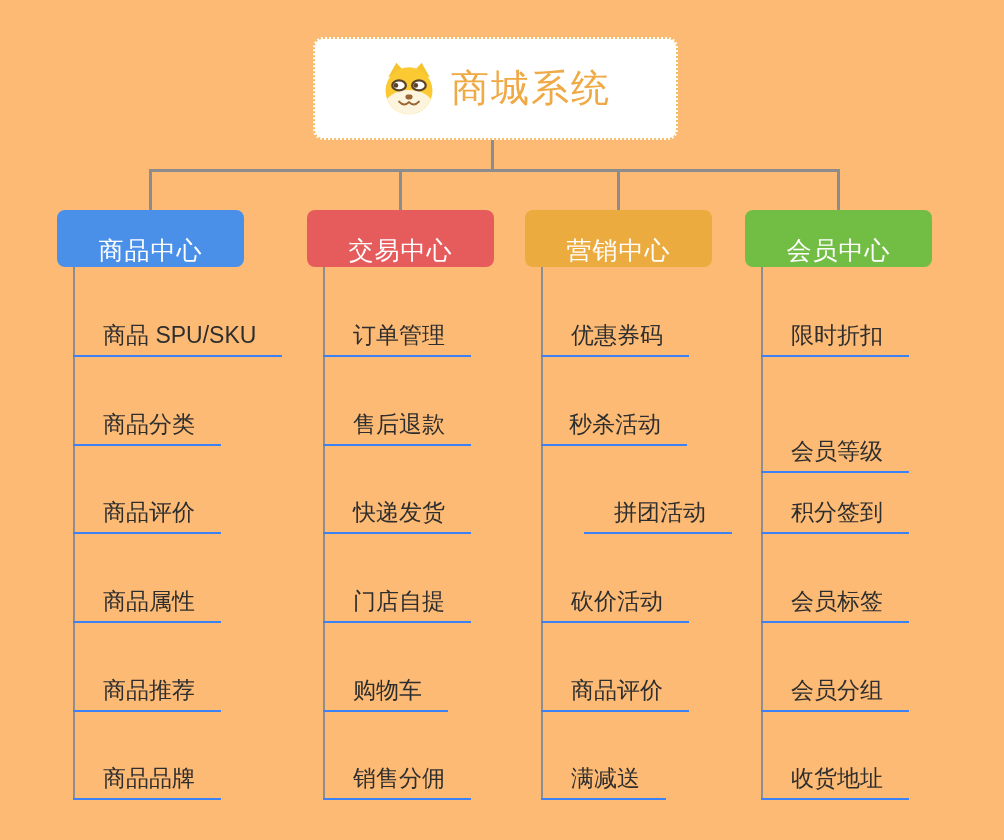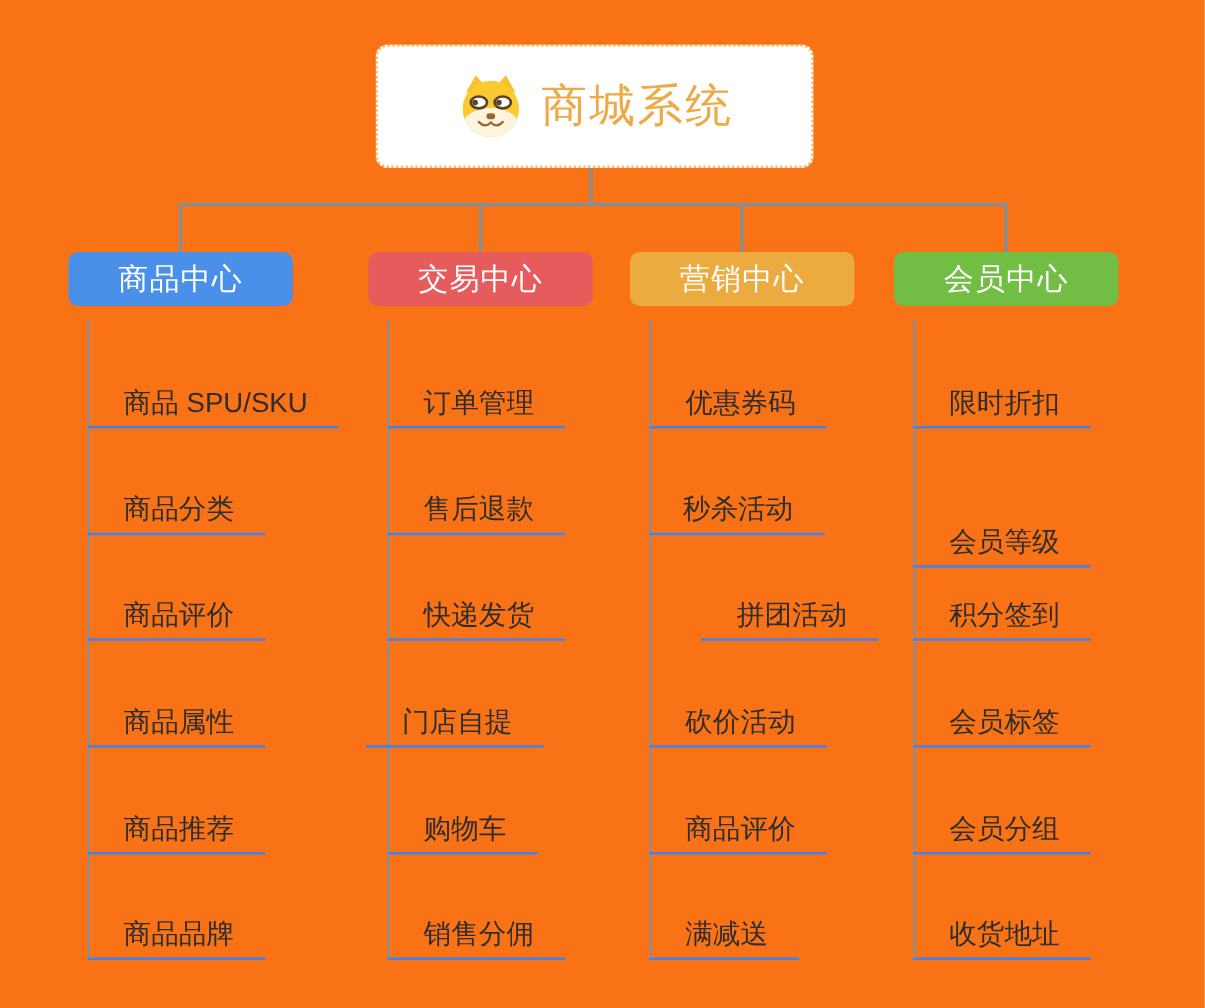--- a/index.html
+++ b/index.html
@@ -4,21 +4,21 @@
 <style>
   html, body { margin: 0; padding: 0; }
   body {
     font-family: "Liberation Sans", "DejaVu Sans", sans-serif;
     background: #f5f5f5;
   }
   .canvas {
     position: relative;
     width: 1004px;
     height: 840px;
-    background: #f97316;
+    background: #fdba74;
     overflow: hidden;
   }
   .root-node {
     position: absolute;
     left: 313px; top: 37px;
     width: 365px; height: 103px;
     box-sizing: border-box;
     background: #ffffff;
     border: 2px dotted #f4bc69;
     border-radius: 10px;
@@ -29,24 +29,24 @@
   }
   .root-title {
     font-size: 38px;
     letter-spacing: 2px;
     color: #efa945;
   }
   .root-icon svg { display: block; }
   .connector { position: absolute; }
   .branch-header {
     position: absolute;
-    width: 187px; height: 45px;
+    width: 187px; height: 57px;
     border-radius: 8px;
     display: flex;
-    align-items: center;
+    align-items: flex-end;
     justify-content: center;
     color: #ffffff;
     font-size: 25px;
     letter-spacing: 1px;
     cursor: default;
   }
   .branch-line {
     position: absolute;
     width: 2px;
   }
@@ -108,21 +108,21 @@
       <div class="child-item" style="left: 73px; top: 586px;">商品属性</div>
       <div class="child-item" style="left: 73px; top: 675px;">商品推荐</div>
       <div class="child-item" style="left: 73px; top: 763px;">商品品牌</div>
       <div class="branch-header" style="left: 307px; top: 210px; background: rgb(230, 92, 92);">
         <span>交易中心</span>
       </div>
       <div class="branch-line" style="left: 323px; top: 267px; height: 533px; background: rgb(142, 142, 142);"></div>
       <div class="child-item" style="left: 323px; top: 320px;">订单管理</div>
       <div class="child-item" style="left: 323px; top: 409px;">售后退款</div>
       <div class="child-item" style="left: 323px; top: 497px;">快递发货</div>
-      <div class="child-item" style="left: 305px; top: 586px;">门店自提</div>
+      <div class="child-item" style="left: 323px; top: 586px;">门店自提</div>
       <div class="child-item" style="left: 323px; top: 675px;">购物车</div>
       <div class="child-item" style="left: 323px; top: 763px;">销售分佣</div>
       <div class="branch-header" style="left: 525px; top: 210px; background: rgb(236, 171, 62);">
         <span>营销中心</span>
       </div>
       <div class="branch-line" style="left: 541px; top: 267px; height: 533px; background: rgb(142, 142, 142);"></div>
       <div class="child-item" style="left: 541px; top: 320px;">优惠券码</div>
       <div class="child-item" style="left: 541px; top: 409px; padding-left: 28px;">秒杀活动</div>
       <div class="child-item" style="left: 541px; top: 497px; margin-left: 43px;">拼团活动</div>
       <div class="child-item" style="left: 541px; top: 586px;">砍价活动</div>

